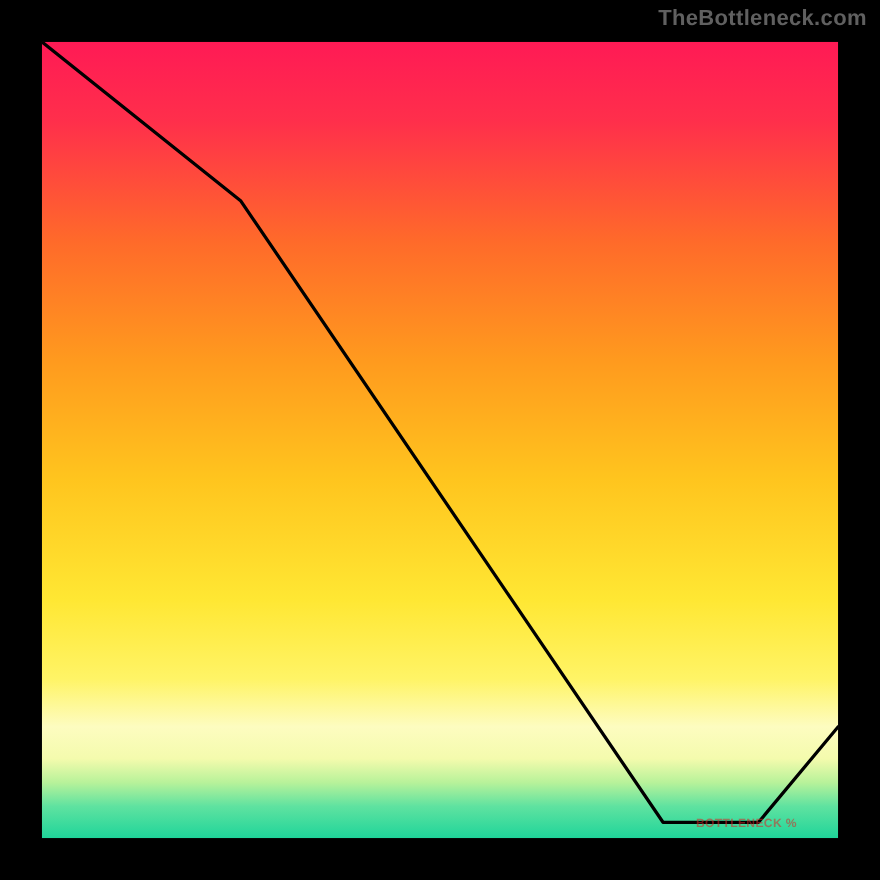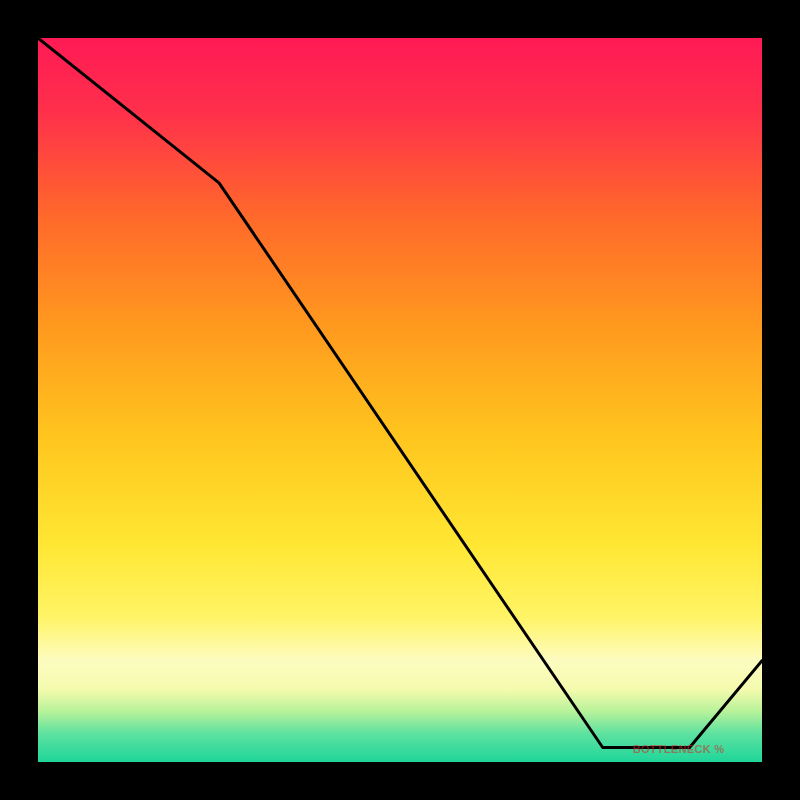--- a/index.html
+++ b/index.html
@@ -49,20 +49,21 @@
     letter-spacing: 0.3px;
     color: rgba(214, 40, 40, 0.55);
     white-space: nowrap;
     transform: translate(-50%, -50%);
     padding-left: 40px;
   }
 </style>
 </head>
 <body>
 <div class="frame">
+  <div class="attribution">TheBottleneck.com</div>
 
   <div class="plot-box">
     <svg class="plot-svg" viewBox="0 0 730 730" preserveAspectRatio="none">
       <defs>
         <linearGradient id="bgGrad" x1="0" y1="0" x2="0" y2="1">
           <stop offset="0%" stop-color="#ff1a55"></stop>
           <stop offset="10%" stop-color="#ff2f4b"></stop>
           <stop offset="25%" stop-color="#ff6a2a"></stop>
           <stop offset="40%" stop-color="#ff9a1e"></stop>
           <stop offset="55%" stop-color="#ffc51e"></stop>

